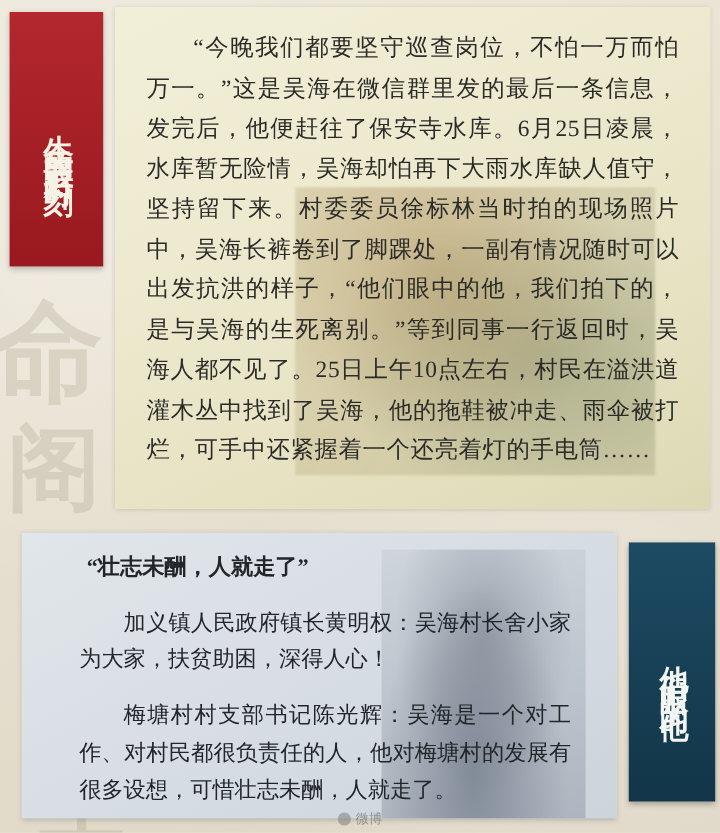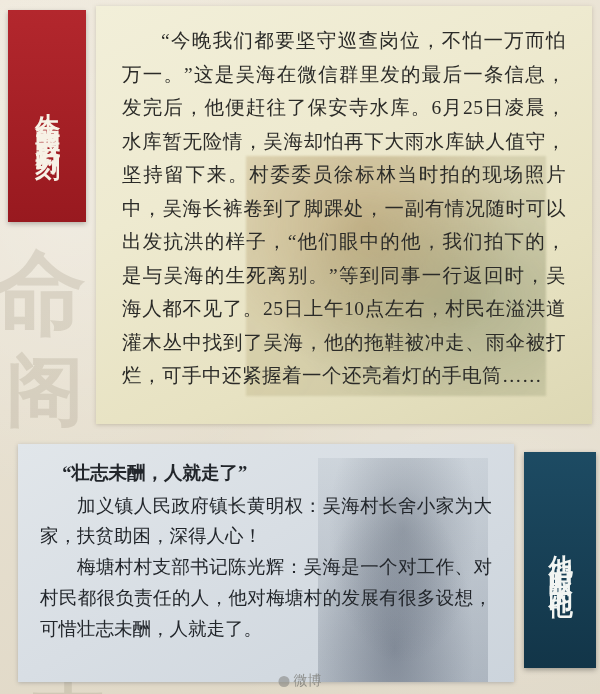--- a/index.html
+++ b/index.html
@@ -117,34 +117,34 @@
     width: 170px;
     height: 224px;
     background:
       radial-gradient(ellipse at 50% 32%, rgba(60, 70, 85, 0.30), rgba(60,70,85,0) 62%),
       radial-gradient(ellipse at 45% 85%, rgba(40, 50, 70, 0.34), rgba(40,50,70,0) 60%),
       linear-gradient(180deg, rgba(120,135,150,0.12), rgba(60,72,90,0.22));
     pointer-events: none;
   }
   #bottom-text {
     position: relative;
-    padding: 14px 22px 0 22px;
+    padding: 14px 22px 0 32px;
     font-size: 18.5px;
     line-height: 1.66;
     color: #22262b;
     text-align: justify;
   }
   .quote-line {
     text-indent: 1.2em;
     font-weight: bold;
     margin-bottom: 2px;
   }
   .para {
     text-indent: 2em;
-    margin: 0;
+    margin: 16px;
   }
 
   
   #tab-right {
     position: absolute;
     right: 4px;
     top: 452px;
     width: 72px;
     height: 216px;
     background: linear-gradient(180deg, #1d4b63 0%, #123548 100%);
@@ -162,21 +162,21 @@
     letter-spacing: 8px;
     line-height: 1.06;
   }
 
   
   #footer-logo {
     position: absolute;
     left: 50%;
     transform: translateX(-50%);
     bottom: 4px;
-    font-size: 14px;
+    font-size: 11px;
     color: rgba(120, 120, 115, 0.75);
     display: flex;
     align-items: center;
     gap: 4px;
     margin-top: 26px;
   }
   #footer-logo .dot {
     width: 11px;
     height: 11px;
     border-radius: 50%;

